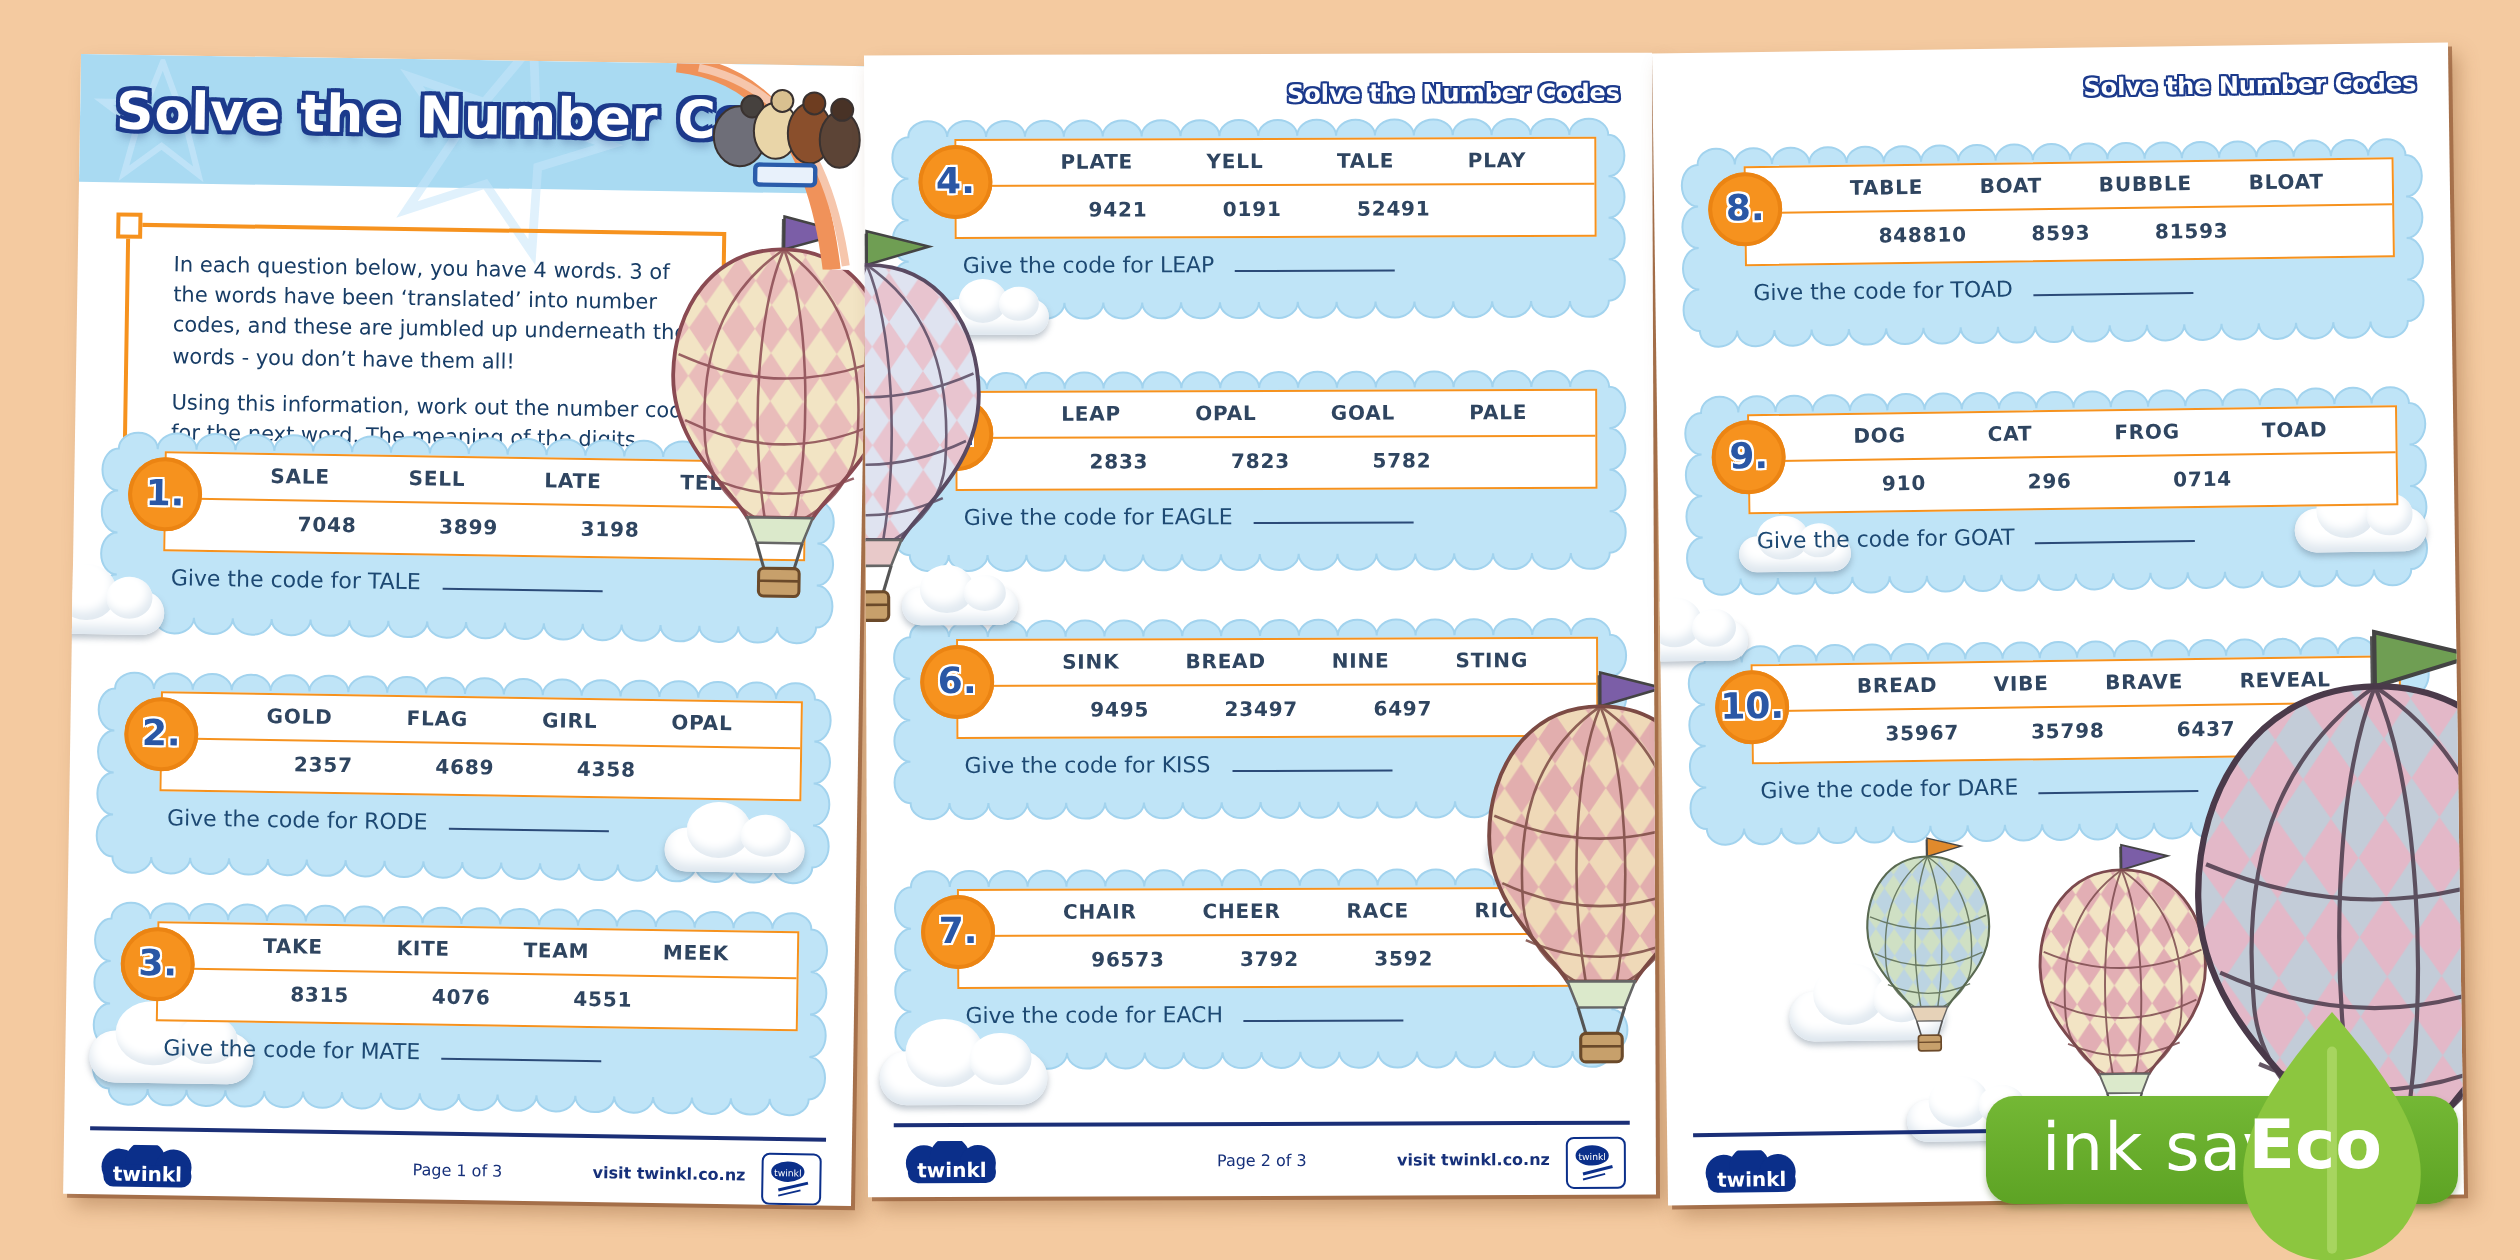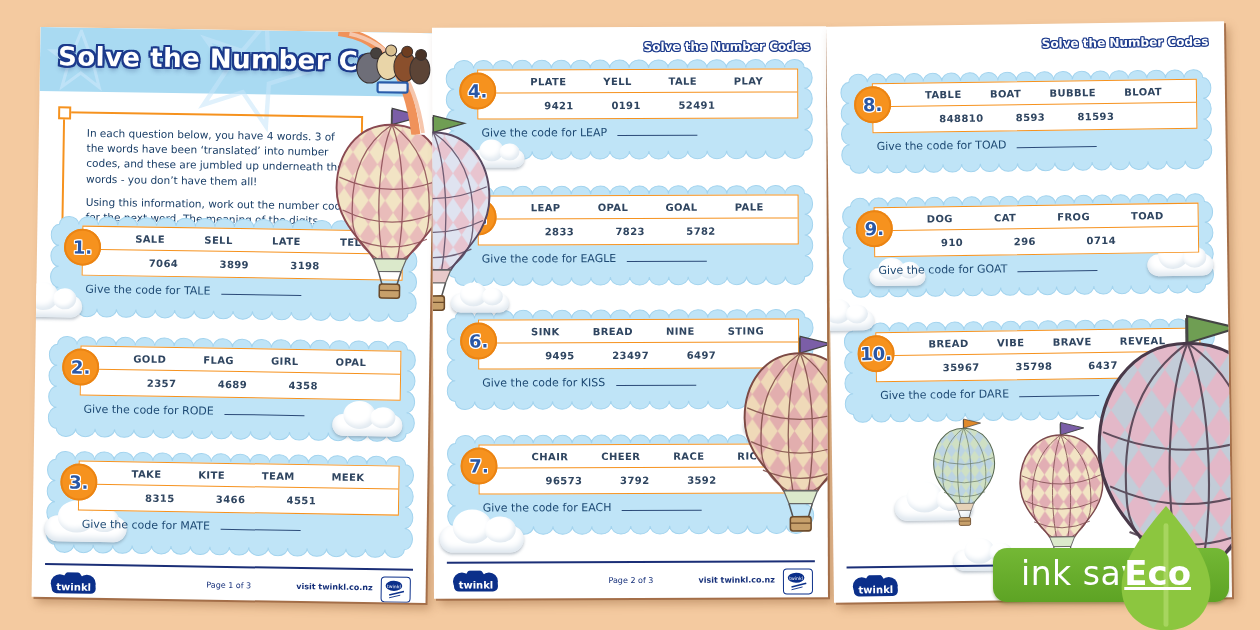--- a/index.html
+++ b/index.html
@@ -70,21 +70,21 @@
   .footer{position:absolute;left:13px;right:13px;border-top:2px solid #1b2f77;height:42px;}
   .foot-logo{position:absolute;left:2px;top:7px;width:64px;height:26px;}
   .foot-page{position:absolute;left:0;right:0;top:13px;text-align:center;font-size:8px;color:#16307a;}
   .foot-visit{position:absolute;right:40px;top:13px;font-size:8px;font-weight:bold;color:#16307a;}
   .foot-badge{position:absolute;right:2px;top:6px;width:30px;height:26px;background:#fff;border:1.4px solid #0b2f8a;border-radius:4px;}
 
   
   .eco-badge{position:absolute;left:993px;top:548px;width:236px;height:54px;background:linear-gradient(#74b835,#5da324);border-radius:14px;z-index:50;box-shadow:0 2px 3px rgba(60,90,20,.35);}
   .eco-ink{position:absolute;left:28px;top:6px;font-size:33px;color:#fff;letter-spacing:.5px;font-weight:500;}
   .eco-leaf{position:absolute;right:14px;top:-44px;width:98px;height:150px;}
-  .eco-word{position:absolute;right:38px;top:5px;font-size:34px;font-weight:bold;color:#fff;text-decoration:underline;}
+  .eco-word{position:absolute;right:38px;top:5px;font-size:34px;font-weight:bold;color:#fff;}
 </style>
 </head>
 <body>
 
 <div class="page page1">
   <header class="p1-header">
     <svg class="star-doodle" style="left:6px;top:2px;width:70px;height:62px" viewBox="0 0 40 40">
       <path d="M20,1 L25,14 39,14 28,22 32,37 20,28 8,37 12,22 1,14 15,14 Z" fill="none" stroke="#cfeafc" stroke-width="2"></path>
     </svg>
     <svg class="star-doodle" style="left:150px;top:-14px;width:120px;height:110px;transform:rotate(18deg)" viewBox="0 0 40 40">
@@ -123,21 +123,21 @@
         <span>1.</span>
       </div>
     <div class="qbox">
       <div class="qrow words">
         <span>SALE</span>
         <span>SELL</span>
         <span>LATE</span>
         <span>TELL</span>
       </div>
       <div class="qrow codes">
-        <span>7064</span>
+        <span>7048</span>
         <span>3899</span>
         <span>3198</span>
       </div>
     </div>
     <div class="give">
       <span>Give the code for</span>
       <span>TALE</span>
       <span class="ansline"></span>
     </div>
   </section>
@@ -178,21 +178,21 @@
       </div>
     <div class="qbox">
       <div class="qrow words">
         <span>TAKE</span>
         <span>KITE</span>
         <span>TEAM</span>
         <span>MEEK</span>
       </div>
       <div class="qrow codes">
         <span>8315</span>
-        <span>3466</span>
+        <span>4076</span>
         <span>4551</span>
       </div>
     </div>
     <div class="give">
       <span>Give the code for</span>
       <span>MATE</span>
       <span class="ansline"></span>
     </div>
   </section>
 

